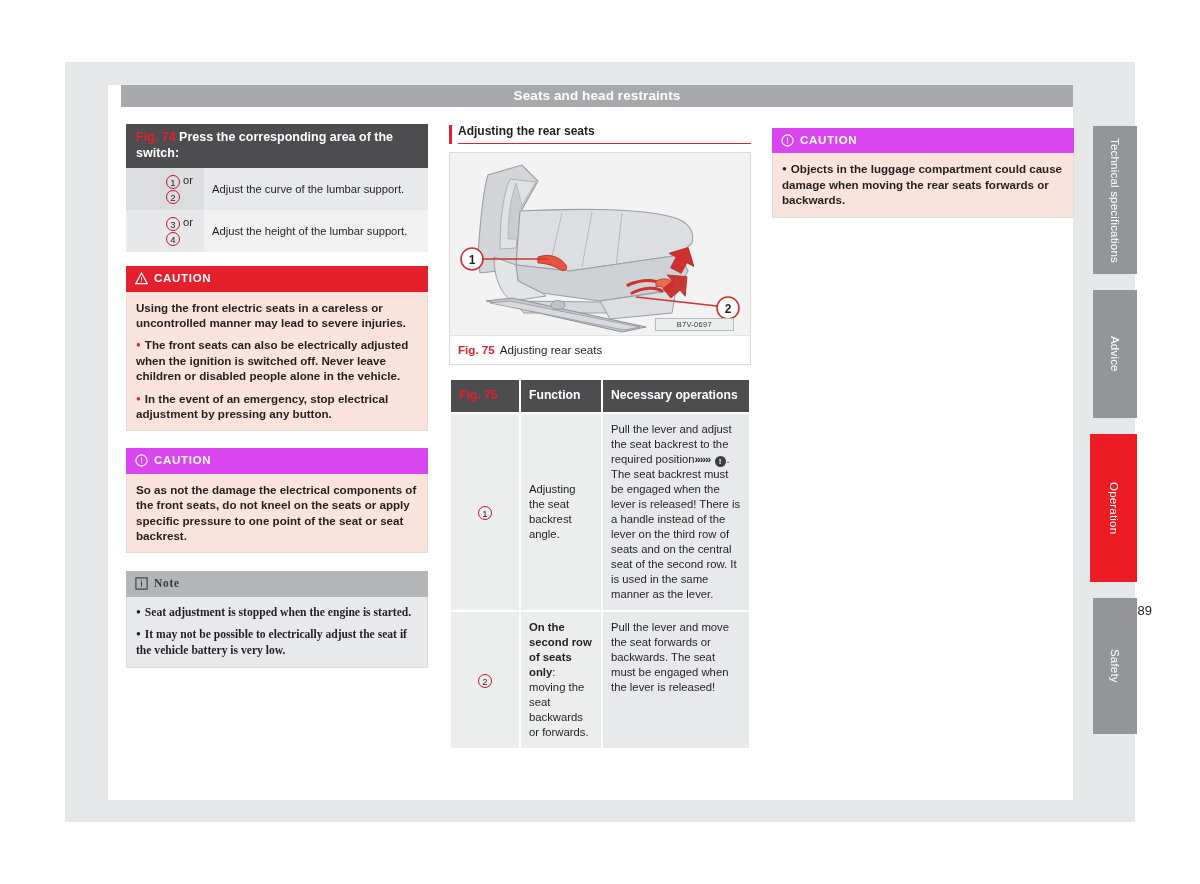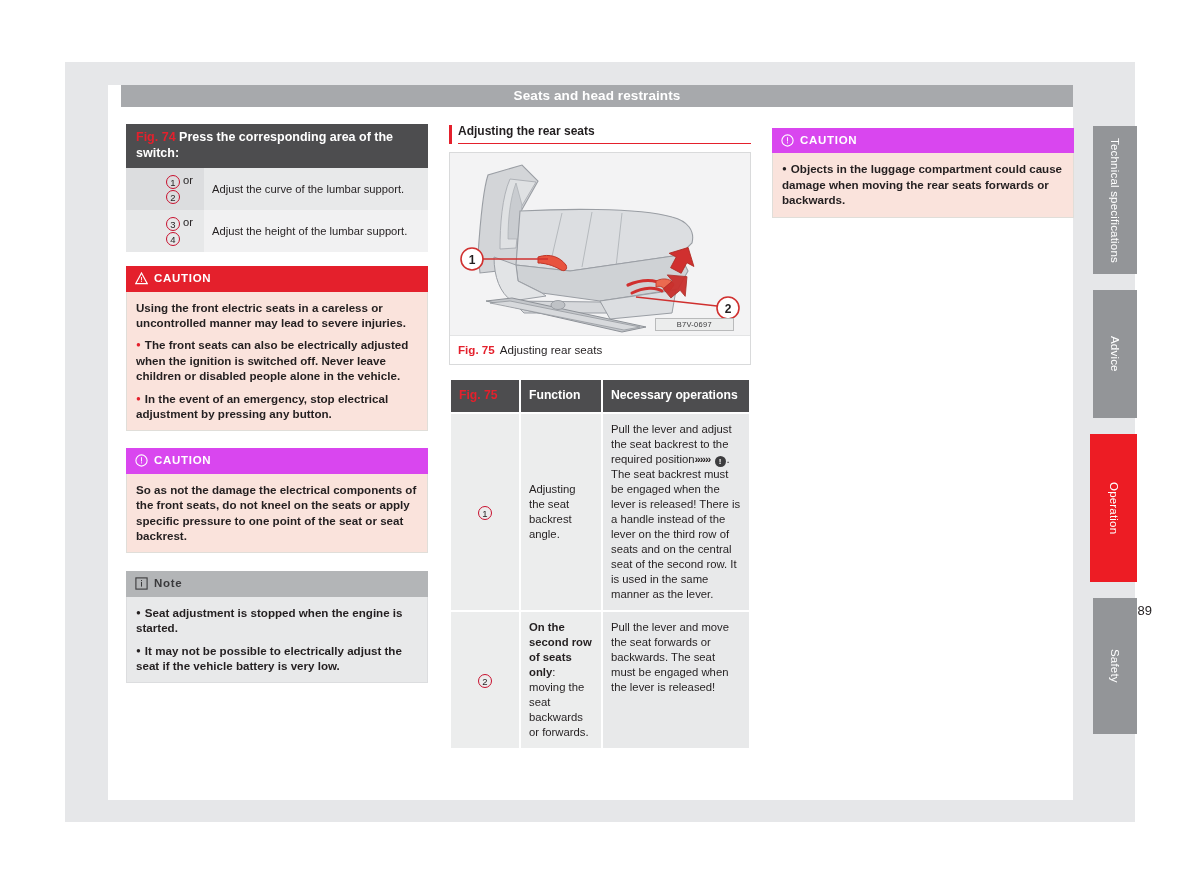--- a/index.html
+++ b/index.html
@@ -286,21 +286,21 @@
               <rect x="6.05" y="8.3" width="0.95" height="1.1" fill="#ffffff"></rect>
             </svg>
         </span>
         <span class="head-title">CAUTION</span>
       </div>
       <div class="box-body pink">
         <p>So as not the damage the electrical components of the front seats, do not kneel on the seats or apply specific pressure to one point of the seat or seat backrest.</p>
       </div>
     </div>
 
-    <div class="box" style="margin-top:18px;">
+    <div class="box" style="margin-top:18px;font-family:Liberation Serif, serif;">
       <div class="box-head gray">
         <span class="head-icon">
           <svg width="13" height="13" viewBox="0 0 13 13">
               <rect x="0.9" y="0.9" width="11.2" height="11.2" fill="none" stroke="#3a3a3c" stroke-width="1.1"></rect>
               <rect x="6.0" y="3.0" width="1.0" height="1.1" fill="#3a3a3c"></rect>
               <rect x="6.0" y="5.0" width="1.0" height="4.6" fill="#3a3a3c"></rect>
             </svg>
         </span>
         <span class="head-title">Note</span>
       </div>

